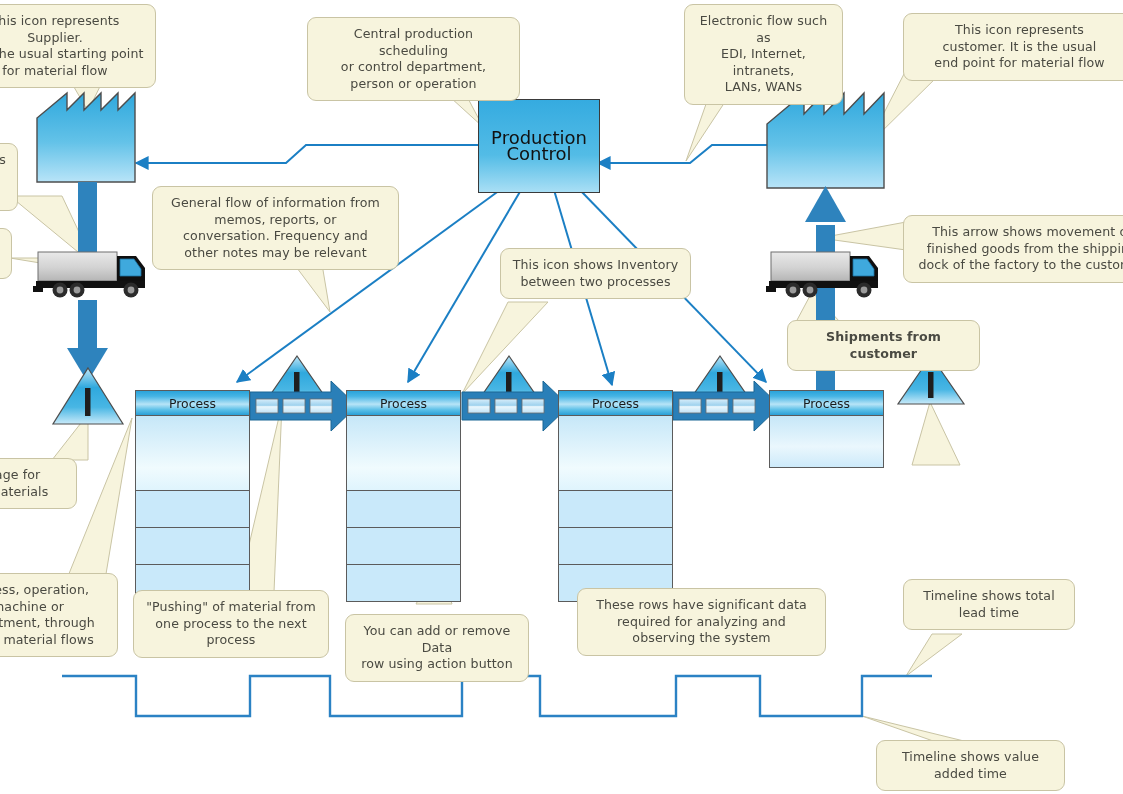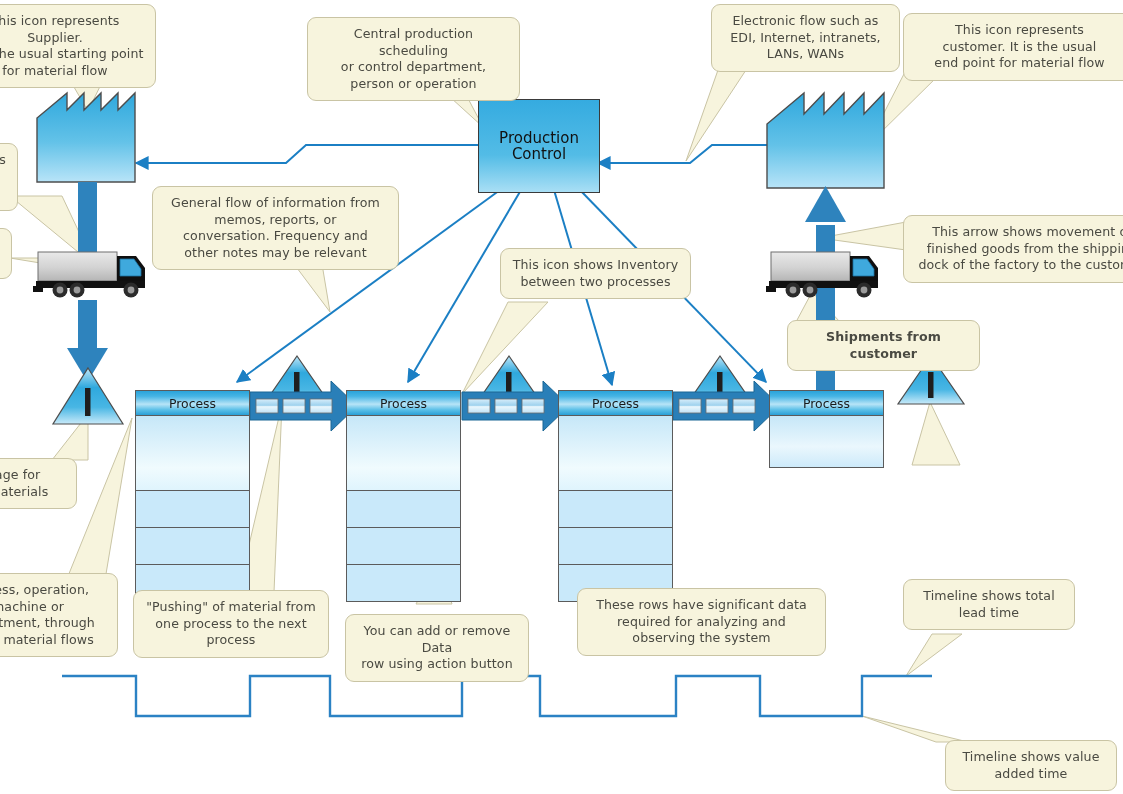--- a/index.html
+++ b/index.html
@@ -245,39 +245,39 @@
   </div>
 
   <div class="proc" style="left:769px;top:390px;width:115px;">
     <div class="hdr">Process</div>
     <div class="body" style="height:52px;"></div>
   </div>
 
   <div style="position:absolute;left:478px;top:99px;width:120px;height:92px;
               background:linear-gradient(to bottom,#35abe0 0%,#53bce6 60%,#a9dff5 100%);
               border:1px solid #3a3a3a;display:flex;align-items:center;justify-content:center;">
-    <div style="font-size:15px;line-height:16px;color:#111;text-align:center;white-space:pre-line;">Production
+    <div style="font-size:18px;line-height:16px;color:#111;text-align:center;white-space:pre-line;">Production
 Control</div>
   </div>
 
   <div class="callout" style="left:-46px;top:4px;width:202px;">This icon represents Supplier.
 It is the usual starting point
 for material flow</div>
 
   <div class="callout" style="left:-74px;top:143px;width:92px;">Shipments
 from supplier</div>
 
   <div class="callout" style="left:-76px;top:228px;width:88px;">Truck
 shipment</div>
 
   <div class="callout" style="left:307px;top:17px;width:213px;">Central production scheduling
 or control department,
 person or operation</div>
 
-  <div class="callout" style="left:711px;top:4px;width:189px;">Electronic flow such as
+  <div class="callout" style="left:684px;top:4px;width:159px;">Electronic flow such as
 EDI, Internet, intranets,
 LANs, WANs</div>
 
   <div class="callout" style="left:903px;top:13px;width:233px;">This icon represents
 customer.  It is the usual
 end point for material flow</div>
 
   <div class="callout" style="left:152px;top:186px;width:247px;">General flow of information from
 memos, reports, or
 conversation. Frequency and
@@ -308,16 +308,16 @@
   <div class="callout" style="left:345px;top:614px;width:184px;">You can add or remove Data
 row using action button</div>
 
   <div class="callout" style="left:577px;top:588px;width:249px;">These rows have significant data
 required for analyzing and
 observing the system</div>
 
   <div class="callout" style="left:903px;top:579px;width:172px;">Timeline shows total
 lead time</div>
 
-  <div class="callout" style="left:945px;top:740px;width:172px;">Timeline shows value
+  <div class="callout" style="left:876px;top:740px;width:189px;">Timeline shows value
 added time</div>
 
 </div>
 
 </body></html>

